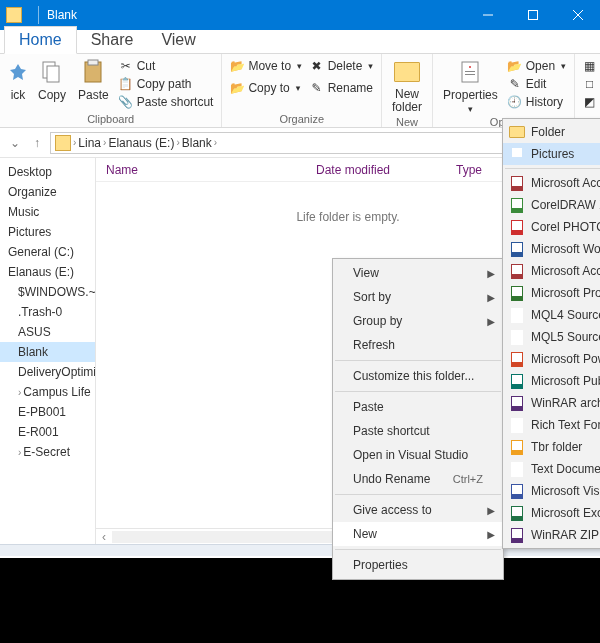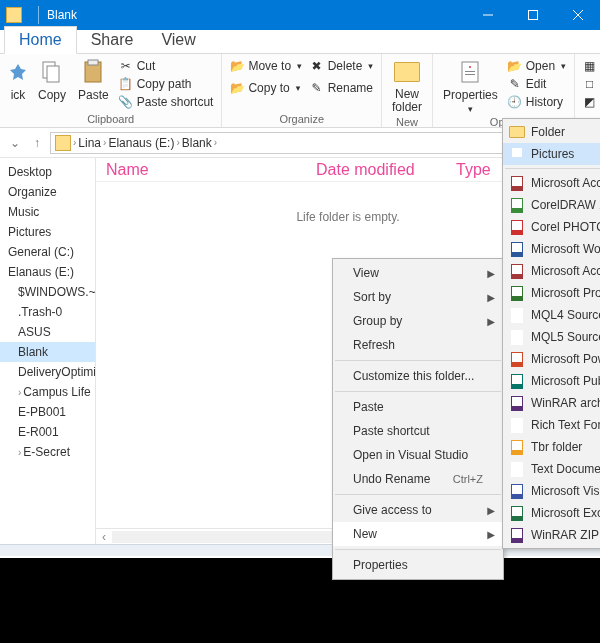--- a/index.html
+++ b/index.html
@@ -31,21 +31,21 @@
 .addr .path .seg{font-size:12px}
 .addr .path .ficon{width:16px;height:16px;background:#ffe08a;border:1px solid #d4a843}
 .content{display:flex;height:386px}
 .tree{width:96px;border-right:1px solid #e5e5e5;overflow:hidden;padding-top:4px}
 .tree .titem{padding:3px 4px 3px 8px;font-size:12px;white-space:nowrap;overflow:hidden}
 .tree .titem.selected{background:#cde8ff}
 .tree .titem.indent{padding-left:18px}
 .tree .titem.expander{display:flex;align-items:center;gap:2px}
 .listarea{flex:1;display:flex;flex-direction:column;position:relative}
 .colhdr{display:flex;height:24px;align-items:center;border-bottom:1px solid #eee}
-.colhdr .col{font-size:16px;color:#ec4899;padding:0 10px}
+.colhdr .col{font-size:12px;color:#701a75;padding:0 10px}
 .empty{text-align:center;color:#777;font-size:12px;margin-top:28px}
 .scroll-h{height:16px;border-top:1px solid #e5e5e5;display:flex;align-items:center}
 .scroll-h .tleft{width:16px;text-align:center;color:#888}
 .scroll-h .track{flex:1;height:12px;background:#f0f0f0}
 .scroll-h .tright{width:16px;text-align:center;color:#888}
 .status{height:12px;background:#eaeff5;border-top:1px solid #d0d8e2}
 
 .ctx{position:absolute;left:332px;top:258px;width:172px;background:#f2f2f2;border:1px solid #b5b5b5;box-shadow:2px 2px 4px rgba(0,0,0,.2);padding:2px 0}
 .ctx .citem{padding:5px 20px 5px 20px;font-size:12px;display:flex;align-items:center;position:relative}
 .ctx .citem.disabled{color:#9a9a9a}

